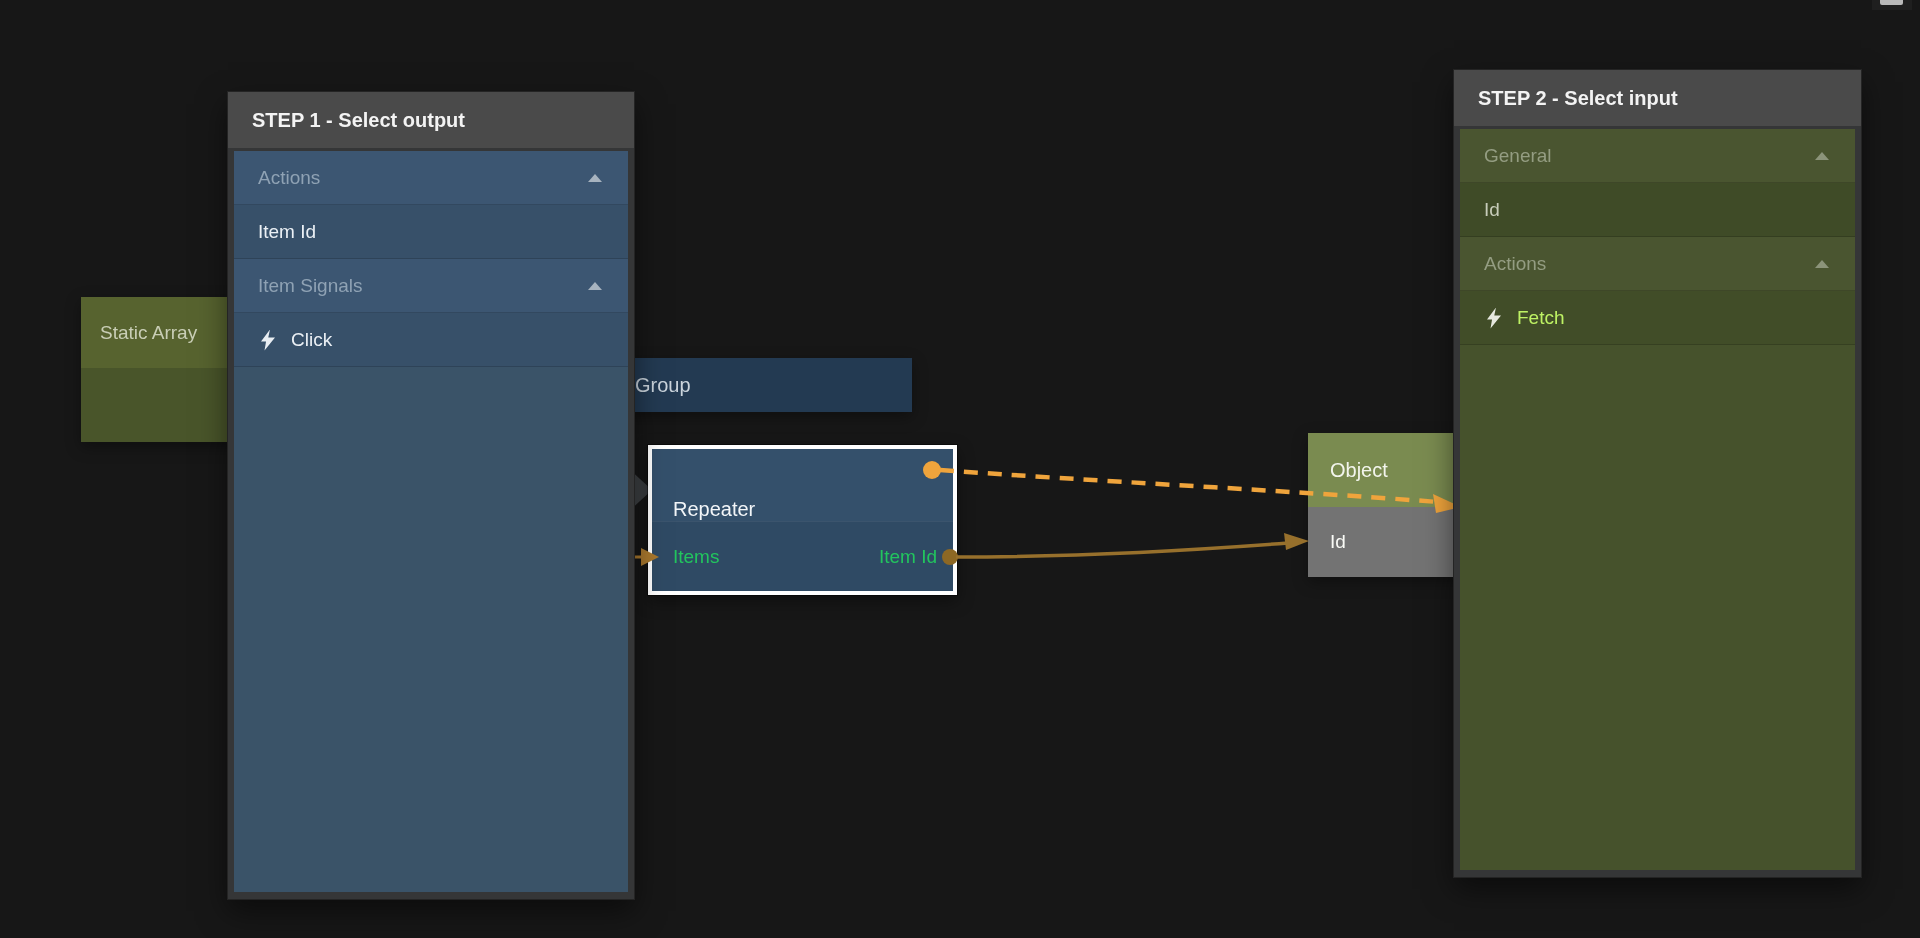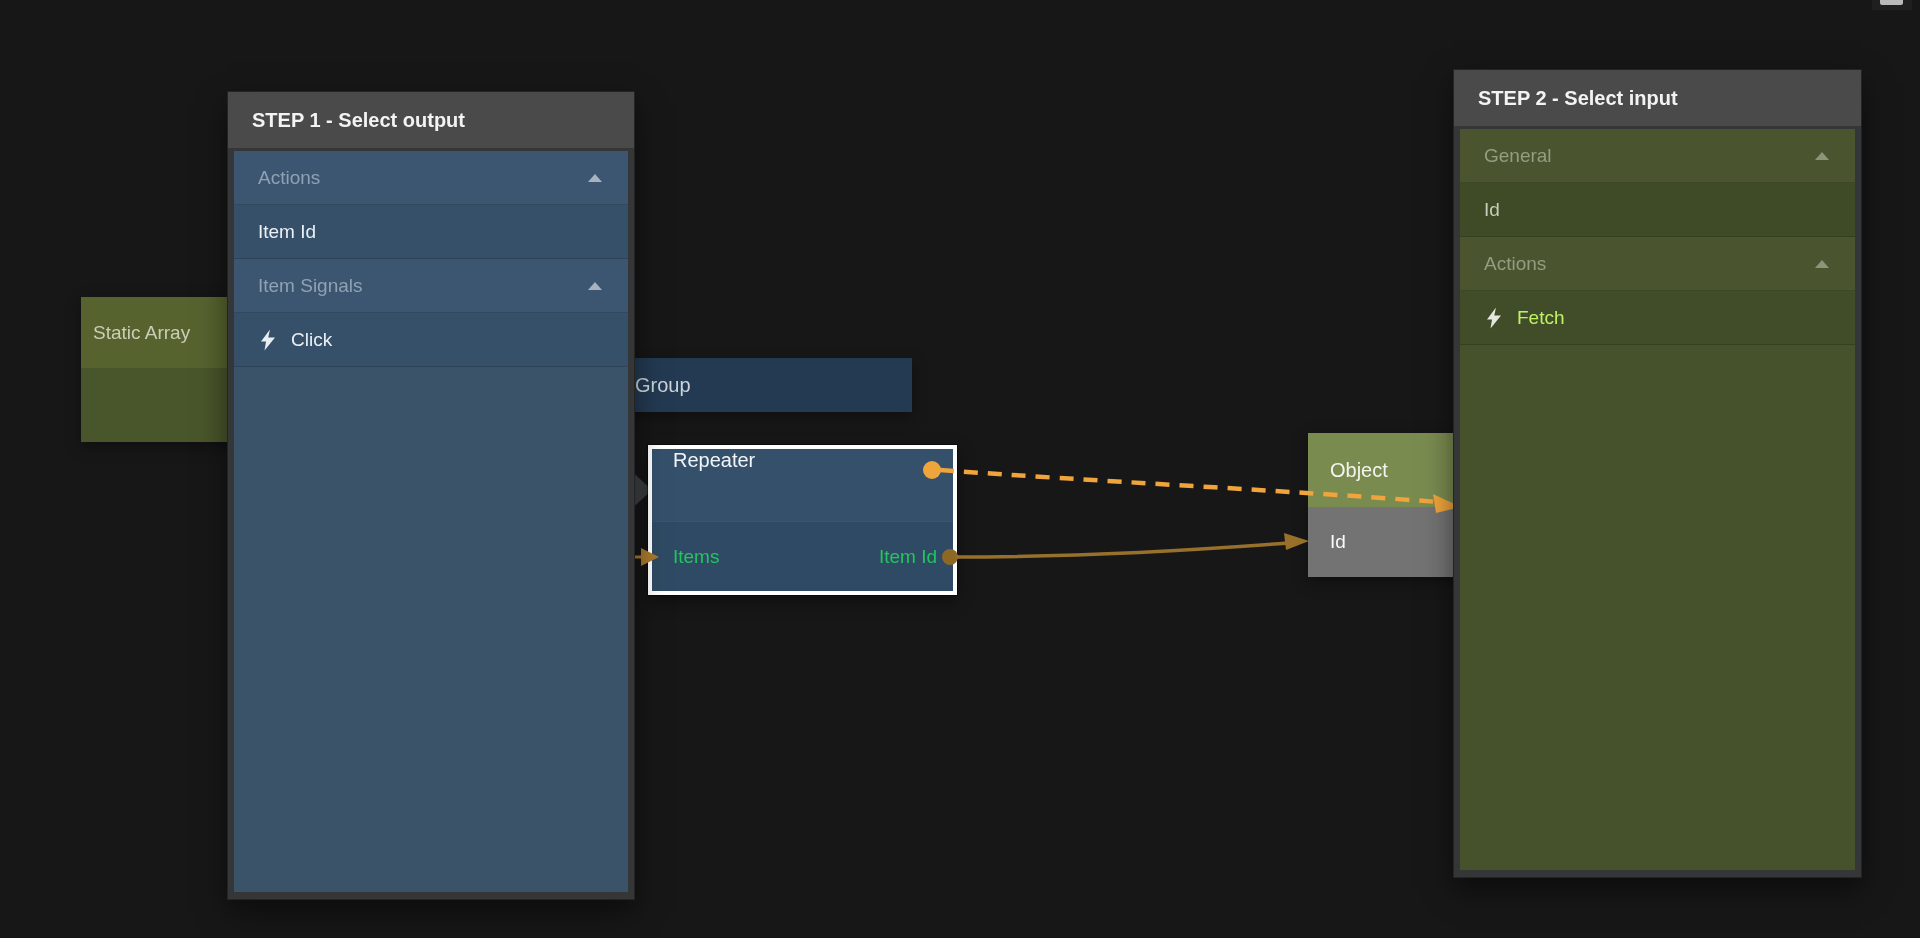--- a/index.html
+++ b/index.html
@@ -4,30 +4,30 @@
 <style>
   html,body{margin:0;padding:0;background:#101010;}
   .canvas{position:relative;width:1920px;height:938px;background:#171717;overflow:hidden;
           font-family:"Liberation Sans",sans-serif;-webkit-font-smoothing:antialiased;}
 
   
   .node{position:absolute;box-shadow:0 5px 14px rgba(0,0,0,.35);}
   .node .ntitle{font-size:20px;display:flex;align-items:center;}
 
   .node-static-array{left:81px;top:297px;width:200px;height:145px;z-index:2;background:#49552A;}
-  .node-static-array .nhead{height:71px;background:#57632F;display:flex;align-items:center;padding-left:12px;}
+  .node-static-array .nhead{height:71px;background:#57632F;display:flex;align-items:center;padding-left:19px;}
   .node-static-array .ntitle{color:#C9CEB6;font-size:19px;}
 
   .node-group{left:520px;top:358px;width:392px;height:54px;z-index:2;background:#233A52;
               display:flex;align-items:center;padding-left:115px;box-sizing:border-box;}
   .node-group .ntitle{color:#CBD4DC;}
 
   .node-repeater{left:648px;top:445px;width:309px;height:150px;z-index:2;box-sizing:border-box;
                  border:4px solid #FFFFFF;background:#2F4A64;box-shadow:0 0 0 1px rgba(0,0,0,.45),0 6px 16px rgba(0,0,0,.4);}
-  .node-repeater .nhead{height:72px;background:#34506B;display:flex;align-items:flex-start;padding-left:21px;}
+  .node-repeater .nhead{height:72px;background:#34506B;display:flex;align-items:flex-end;padding-left:21px;}
   .node-repeater .ntitle{color:#F2F5F8;}
   .node-repeater .nports{height:70px;display:flex;align-items:center;justify-content:space-between;
                          padding:0 16px 0 21px;border-top:1px solid rgba(255,255,255,.06);}
   .port-label{font-size:19px;color:#22c55e;}
 
   .node-object{left:1308px;top:433px;width:202px;height:144px;z-index:2;background:#737373;}
   .node-object .nhead{height:74px;background:#7A8B50;display:flex;align-items:center;padding-left:22px;}
   .node-object .ntitle{color:#F3F5ED;}
   .node-object .nport{height:70px;display:flex;align-items:center;padding-left:22px;}
   .node-object .port-label{color:#FAFBF7;}

